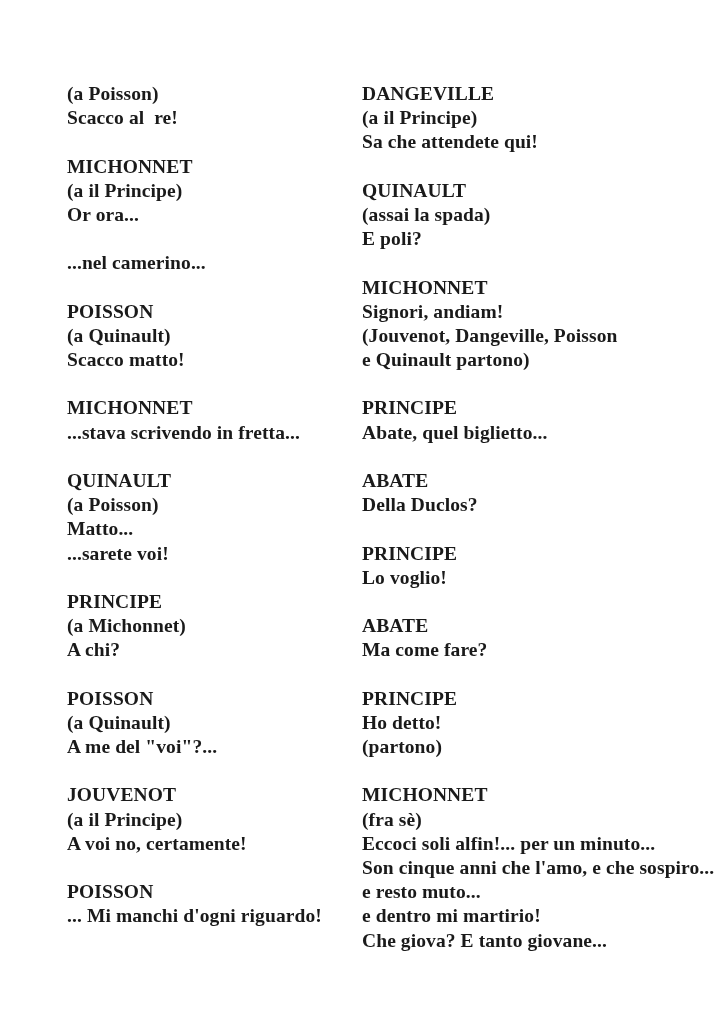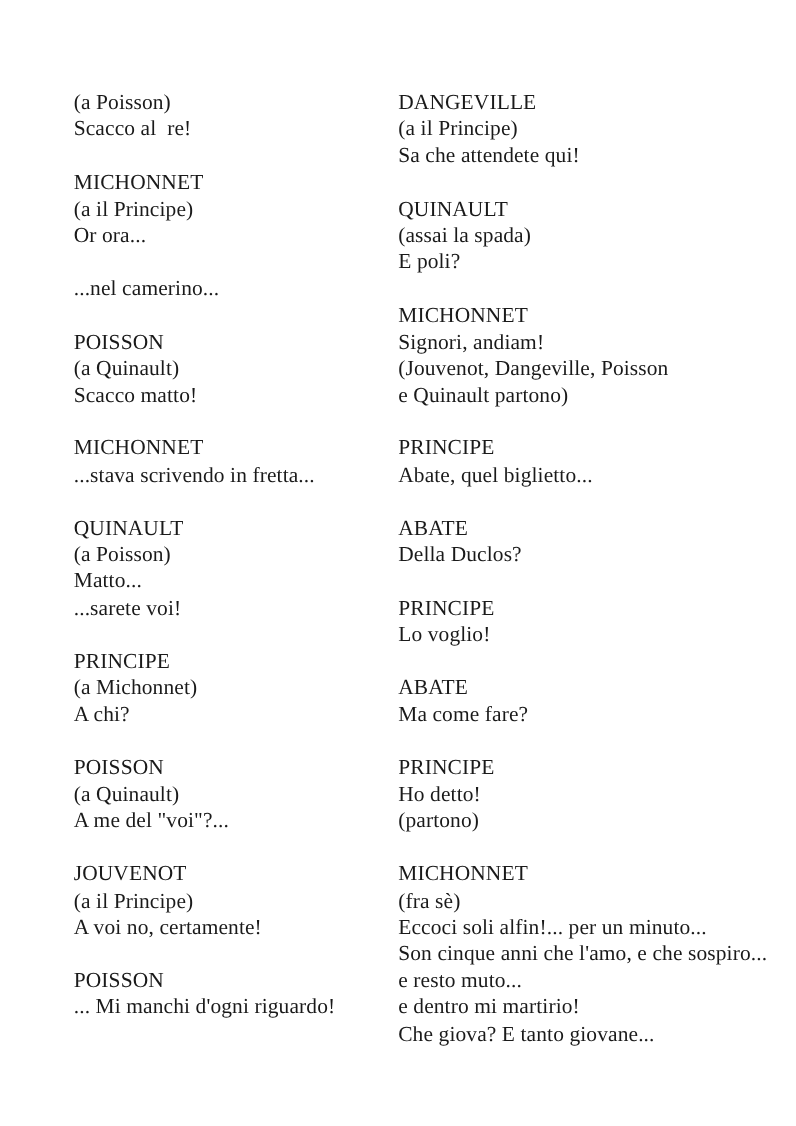--- a/index.html
+++ b/index.html
@@ -25,20 +25,21 @@
     overflow: hidden;
   }
   .column {
     position: absolute;
     top: 82px;
     font-size: 19.5px;
     line-height: 24.2px;
     color: var(--fg);
     white-space: pre;          
     letter-spacing: 0.1px;
+    font-weight: bold;
   }
   .col-left  { left: 67px;  width: 312px; }
   .col-right { left: 362px; width: 338px; }
   .line {
     height: 24.2px;
   }
 </style>
 </head>
 <body>
 

